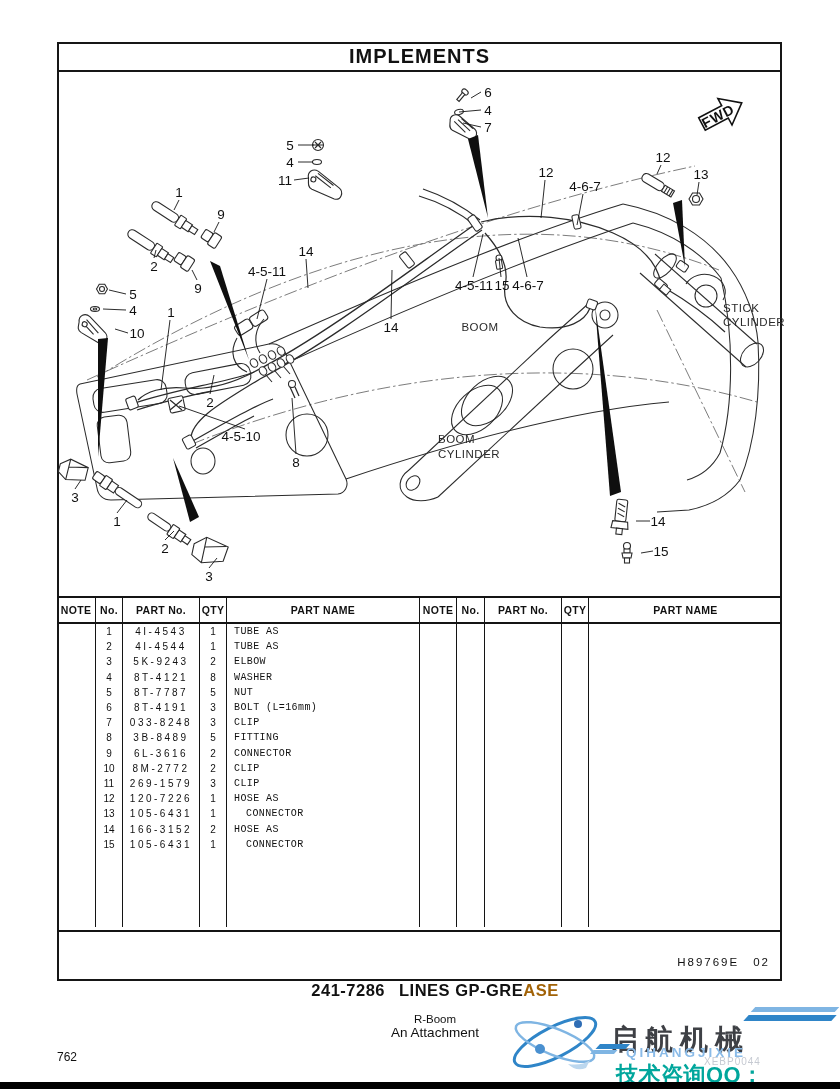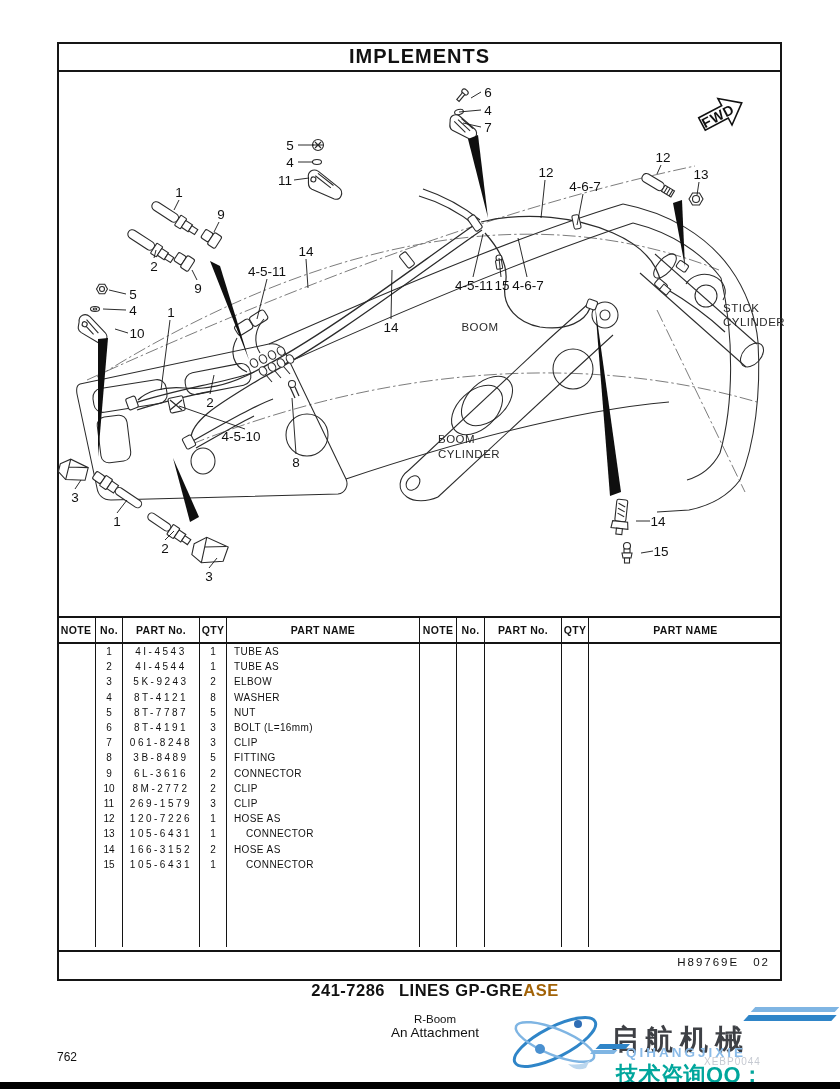--- a/index.html
+++ b/index.html
@@ -22,29 +22,29 @@
   .ol path,.ol rect,.ol circle,.ol ellipse{fill:none;stroke:#2b2b2b;stroke-width:1.05;}
   .hs path{fill:none;stroke:#2b2b2b;stroke-width:1.25;}
   .hs rect,.hs circle{fill:#fff;stroke:#2b2b2b;stroke-width:1.05;}
   .hs .nf{fill:none;}
   .pt rect,.pt polygon,.pt circle,.pt ellipse,.pt path{fill:#fff;stroke:#2b2b2b;stroke-width:1.1;}
   .pt .nf{fill:none;}
   .wg polygon{fill:#0f0f0f;stroke:none;}
   .ld line{stroke:#141414;stroke-width:.9;}
 
   
-  .ptable{position:absolute;left:57px;top:596px;width:725px;height:336px;border-top:2px solid #141414;border-bottom:2.5px solid #141414;box-sizing:border-box;margin-top:20px;}
+  .ptable{position:absolute;left:57px;top:596px;width:725px;height:336px;border-top:2px solid #141414;border-bottom:2.5px solid #141414;box-sizing:border-box;}
   .thead,.tbody{display:grid;grid-template-columns:39px 27px 77px 27px 193px 37px 28px 77px 27px 1fr;}
   .thead{height:26px;border-bottom:2px solid #141414;box-sizing:border-box;}
   .tbody{height:303px;grid-template-rows:repeat(15,15.2px) 1fr;}
   .th{display:flex;align-items:center;justify-content:center;font-size:10.5px;font-weight:600;border-right:1.5px solid #141414;letter-spacing:.3px;}
   .td{display:flex;align-items:center;justify-content:center;font-size:10px;border-right:1.5px solid #141414;overflow:hidden;}
   .th.c9,.td.c9{border-right:none;}
   .td.pn{letter-spacing:2.5px;}
-  .td.nm{justify-content:flex-start;padding-left:7px;letter-spacing:.4px;}
+  .td.nm{justify-content:flex-start;padding-left:7px;letter-spacing:.4px;font-family:Liberation Mono, monospace;}
   .td.nm.ind{padding-left:19px;}
   .td.fill{height:auto;}
 
   
   .docid{position:absolute;right:70px;top:956px;font-size:11.5px;letter-spacing:2px;font-weight:500;}
   .docid b{margin-left:14px;font-weight:500;}
   .fblock{position:absolute;left:200px;top:982px;width:470px;text-align:center;line-height:1.05;}
   .f1{font-size:16.5px;font-weight:700;letter-spacing:.5px;}
   .f1 .gap{display:inline-block;width:14px;}
   .faded{color:#a16207;}
@@ -431,21 +431,21 @@
       <div class="td c2 pn">8T-4191</div>
       <div class="td c3">3</div>
       <div class="td c4 nm">BOLT (L=16mm)</div>
       <div class="td c5"></div>
       <div class="td c6"></div>
       <div class="td c7"></div>
       <div class="td c8"></div>
       <div class="td c9"></div>
       <div class="td c0"></div>
       <div class="td c1">7</div>
-      <div class="td c2 pn">061-8248</div>
+      <div class="td c2 pn">033-8248</div>
       <div class="td c3">3</div>
       <div class="td c4 nm">CLIP</div>
       <div class="td c5"></div>
       <div class="td c6"></div>
       <div class="td c7"></div>
       <div class="td c8"></div>
       <div class="td c9"></div>
       <div class="td c0"></div>
       <div class="td c1">8</div>
       <div class="td c2 pn">3B-8489</div>

